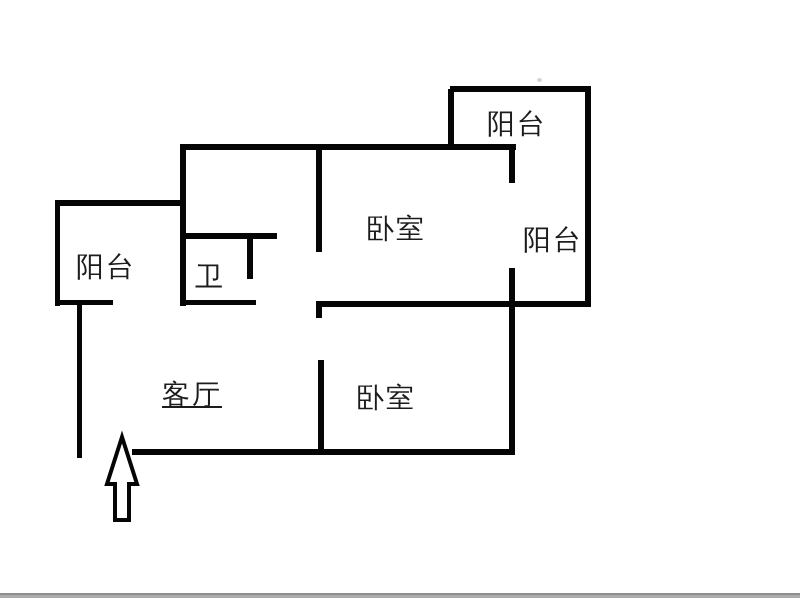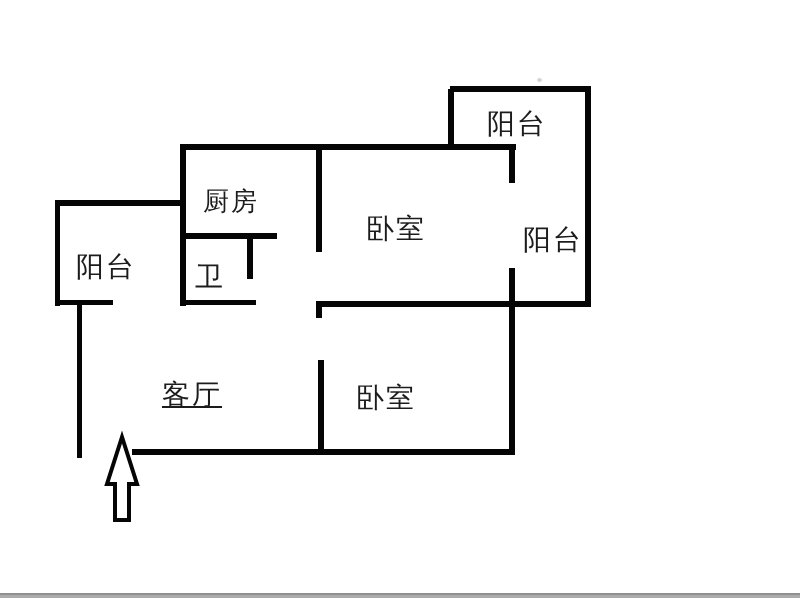--- a/index.html
+++ b/index.html
@@ -62,21 +62,20 @@
 
 <div id="stage">
   <div id="plan">
 
     <span class="room-label lbl-balcony-top">阳台</span>
 
     <span class="room-label lbl-balcony-right">阳台</span>
 
     <span class="room-label lbl-balcony-left">阳台</span>
 
-    <span class="room-label lbl-kitchen">厨房</span>
 
     <span class="room-label lbl-bathroom">卫</span>
 
     <span class="room-label lbl-bedroom-top">卧室</span>
 
     <span class="room-label lbl-bedroom-bottom">卧室</span>
 
     <span class="room-label lbl-living-room">客厅</span>
 
     <svg id="entrance-arrow" viewBox="100 430 45 95" xmlns="http://www.w3.org/2000/svg">

